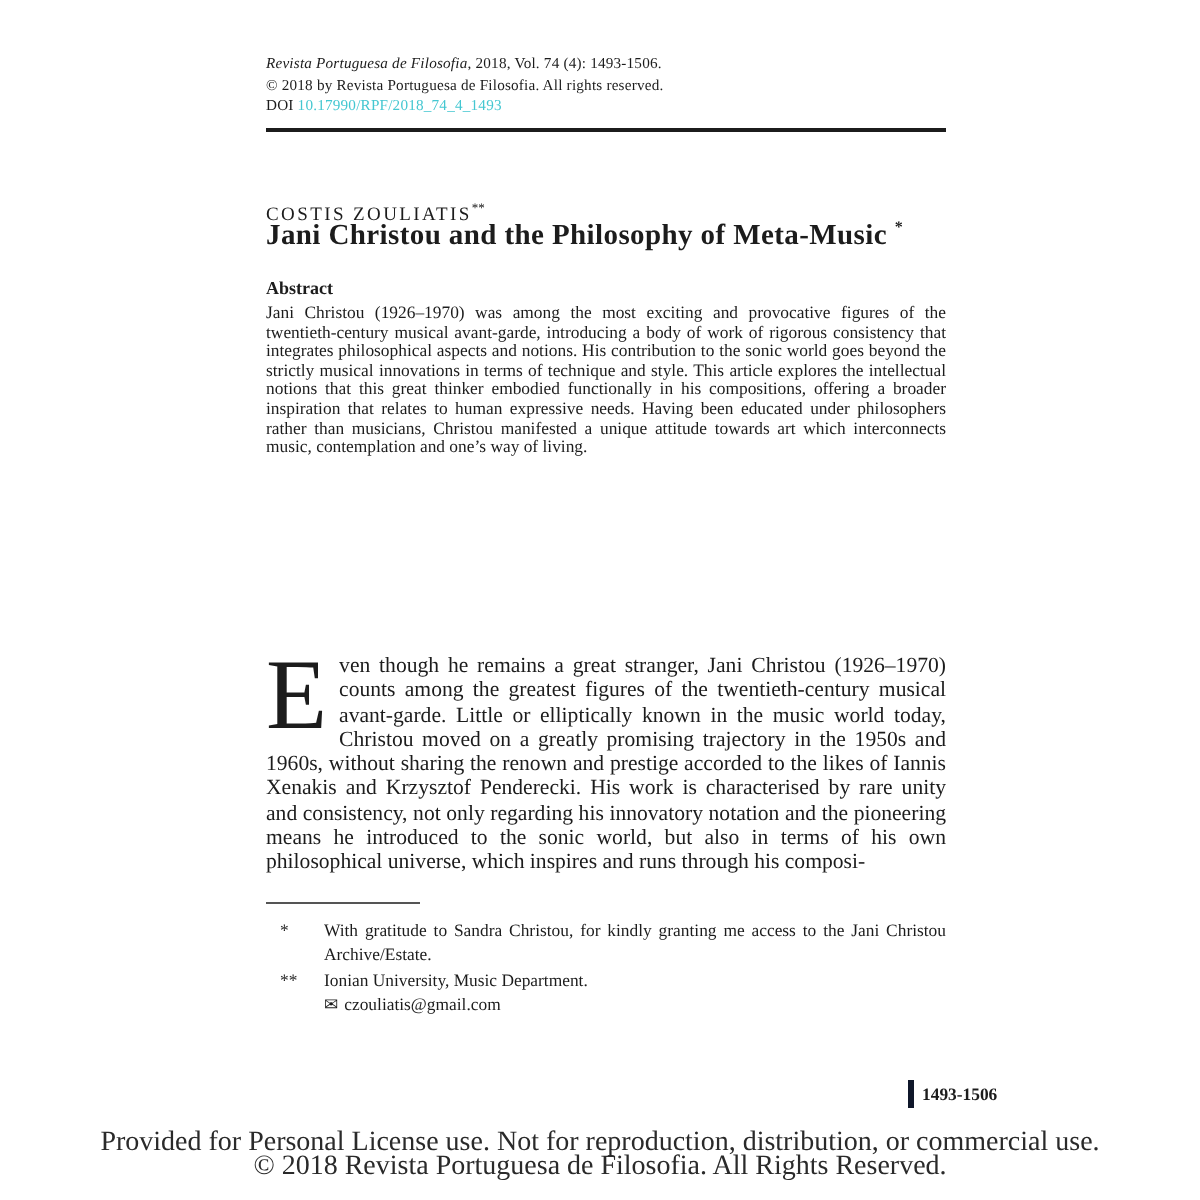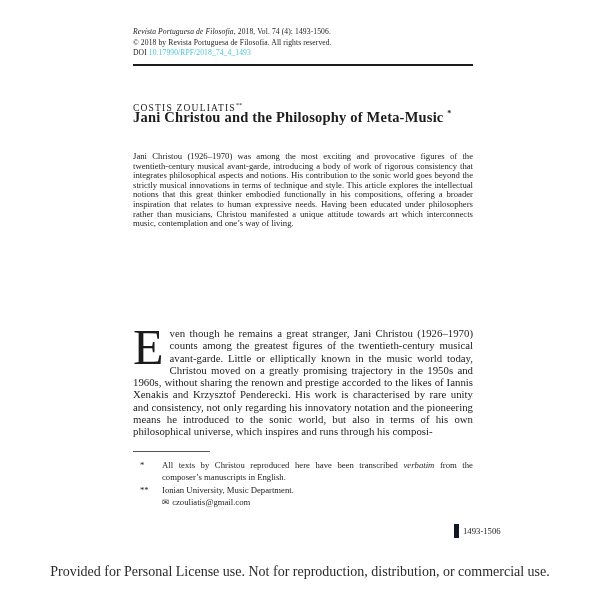--- a/index.html
+++ b/index.html
@@ -44,24 +44,24 @@
   .fn-row { display: flex; margin-bottom: 2px; }
   .fn-marker { width: 29px; flex: none; padding-left: 7px; box-sizing: border-box; }
   .fn-body { flex: 1; }
   .fn-body p { margin: 0; text-align: justify; }
   .fn-italic { font-style: italic; }
   .envelope { margin-right: 3px; font-size: 8.5px; }
   .email-link { color: #1c1c1c; text-decoration: none; margin-top: 46px; }
 
   
   .page-range-box {
-    position: absolute; left: 454px; top: 524px;
-    border-left: 5px solid #0f172a;
+    position: absolute; left: 454px; top: 540px;
+    border-left: 3px solid #0f172a;
     padding: 2px 2px 2px 4px;
-    font-size: 8.7px; font-weight: normal;
+    font-size: 8.7px; font-weight: bold;
   }
 
   
   .page-footer {
     position: absolute; left: 0; top: 566px; width: 600px;
     text-align: center; font-size: 14px; line-height: 11.5px; color: #2a2a2a;
   }
 </style>
 </head>
 <body>
@@ -81,44 +81,46 @@
 
   <div class="top-rule"></div>
 
   <div class="col article-title">
     <span>Jani Christou and the Philosophy of Meta-Music</span>&nbsp;<sup>*</sup>
   </div>
   <div class="col article-author">
     <span>COSTIS ZOULIATIS</span><sup>**</sup>
   </div>
 
+  <div class="col abstract-heading">Abstract</div>
   <div class="col abstract-text">Jani Christou (1926–1970) was among the most exciting and provocative figures of the twentieth-century musical avant-garde, introducing a body of work of rigorous consistency that integrates philosophical aspects and notions. His contribution to the sonic world goes beyond the strictly musical innovations in terms of technique and style. This article explores the intellectual notions that this great thinker embodied functionally in his compositions, offering a broader inspiration that relates to human expressive needs. Having been educated under philosophers rather than musicians, Christou manifested a unique attitude towards art which interconnects music, contemplation and one’s way of living.</div>
 
   <div class="col body-text">
     <span class="dropcap">E</span><span>ven though he remains a great stranger, Jani Christou (1926–1970) counts among the greatest figures of the twentieth-century musical avant-garde. Little or elliptically known in the music world today, Christou moved on a greatly promising trajectory in the 1950s and 1960s, without sharing the renown and prestige accorded to the likes of Iannis Xenakis and Krzysztof Penderecki. His work is characterised by rare unity and consistency, not only regarding his innovatory notation and the pioneering means he introduced to the sonic world, but also in terms of his own philosophical universe, which inspires and runs through his composi-</span>
   </div>
 
   <div class="fn-rule"></div>
   <div class="col footnotes">
     <div class="fn-row">
       <span class="fn-marker">*</span>
       <span class="fn-body">
-        <p><span>All texts by Christou reproduced here have been transcribed </span><span class="fn-italic">verbatim</span><span> from the composer’s manuscripts in English.</span></p>
+        <p>With gratitude to Sandra Christou, for kindly granting me access to the Jani Christou Archive/Estate.</p>
       </span>
     </div>
     <div class="fn-row">
       <span class="fn-marker">**</span>
       <span class="fn-body">
         <p>Ionian University, Music Department.</p>
         <p>
           <span class="envelope">✉</span><span class="email-link">czouliatis@gmail.com</span>
         </p>
       </span>
     </div>
   </div>
 
   <div class="page-range-box">1493-1506</div>
 
   <div class="page-footer">
     <div>Provided for Personal License use. Not for reproduction, distribution, or commercial use.</div>
+    <div>© 2018 Revista Portuguesa de Filosofia. All Rights Reserved.</div>
   </div>
 
 </div>
 
 </body></html>

